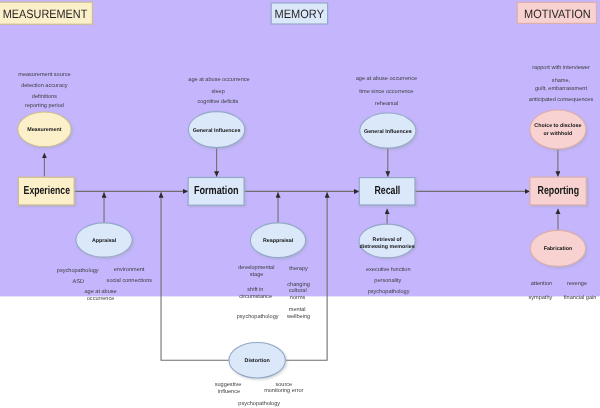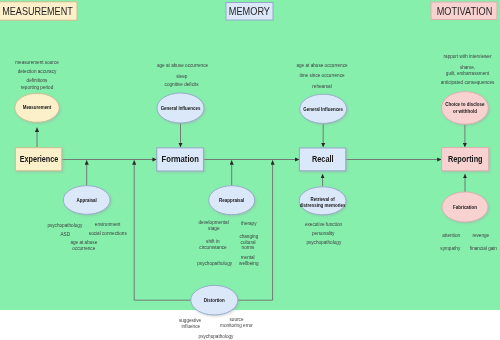--- a/index.html
+++ b/index.html
@@ -1,18 +1,18 @@
 <!DOCTYPE html>
 <html><head>
 <meta charset="utf-8">
 <title>Memory Process Diagram</title>
 <style>
   html,body{margin:0;padding:0;background:#ffffff;}
   body{width:500px;height:340px;font-family:"Liberation Sans",sans-serif;overflow:hidden;}
-  #stage{position:relative;width:500px;height:310px;background:#86efac;opacity:0.9999;}
+  #stage{position:relative;width:500px;height:247px;background:#c4b5fd;opacity:0.9999;}
   svg#diagram{position:absolute;left:0;top:0;display:block;}
   text{-webkit-font-smoothing:antialiased;}
   text{font-family:"Liberation Sans",sans-serif;}
   .hdr-t{font-size:10.1px;fill:#231f20;}
   .box-t{font-size:9.6px;font-weight:bold;fill:#161616;}
   .ell-t{font-size:4.45px;font-weight:bold;fill:#161616;}
   .ann{font-size:4.65px;fill:#3e3e3e;}
   .edge{stroke:#6e6e6e;stroke-width:0.9;fill:none;}
 </style>
 </head>

